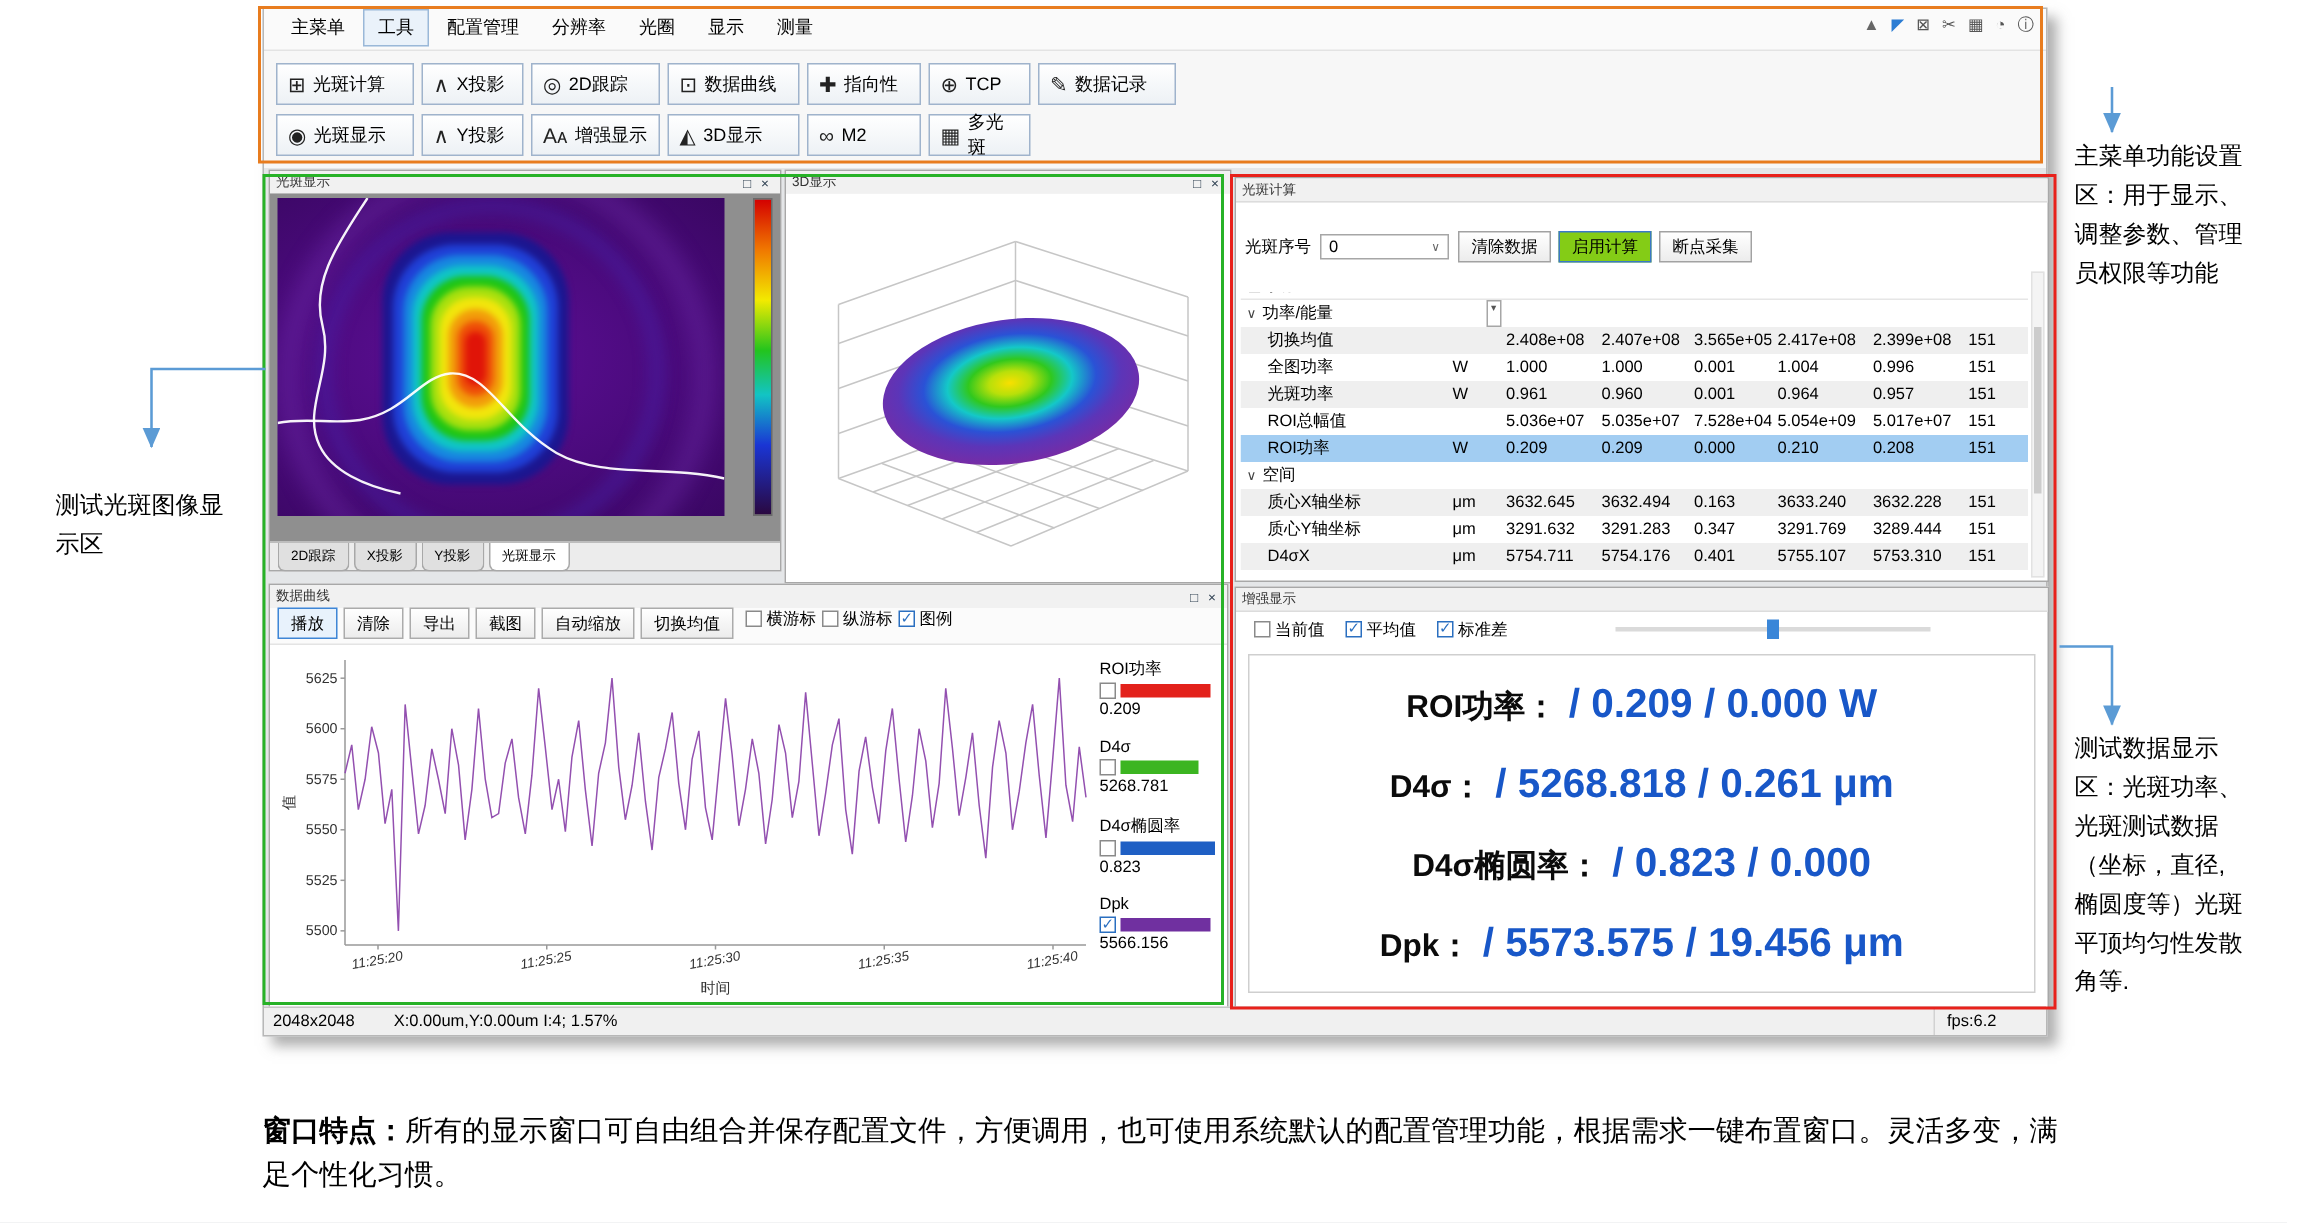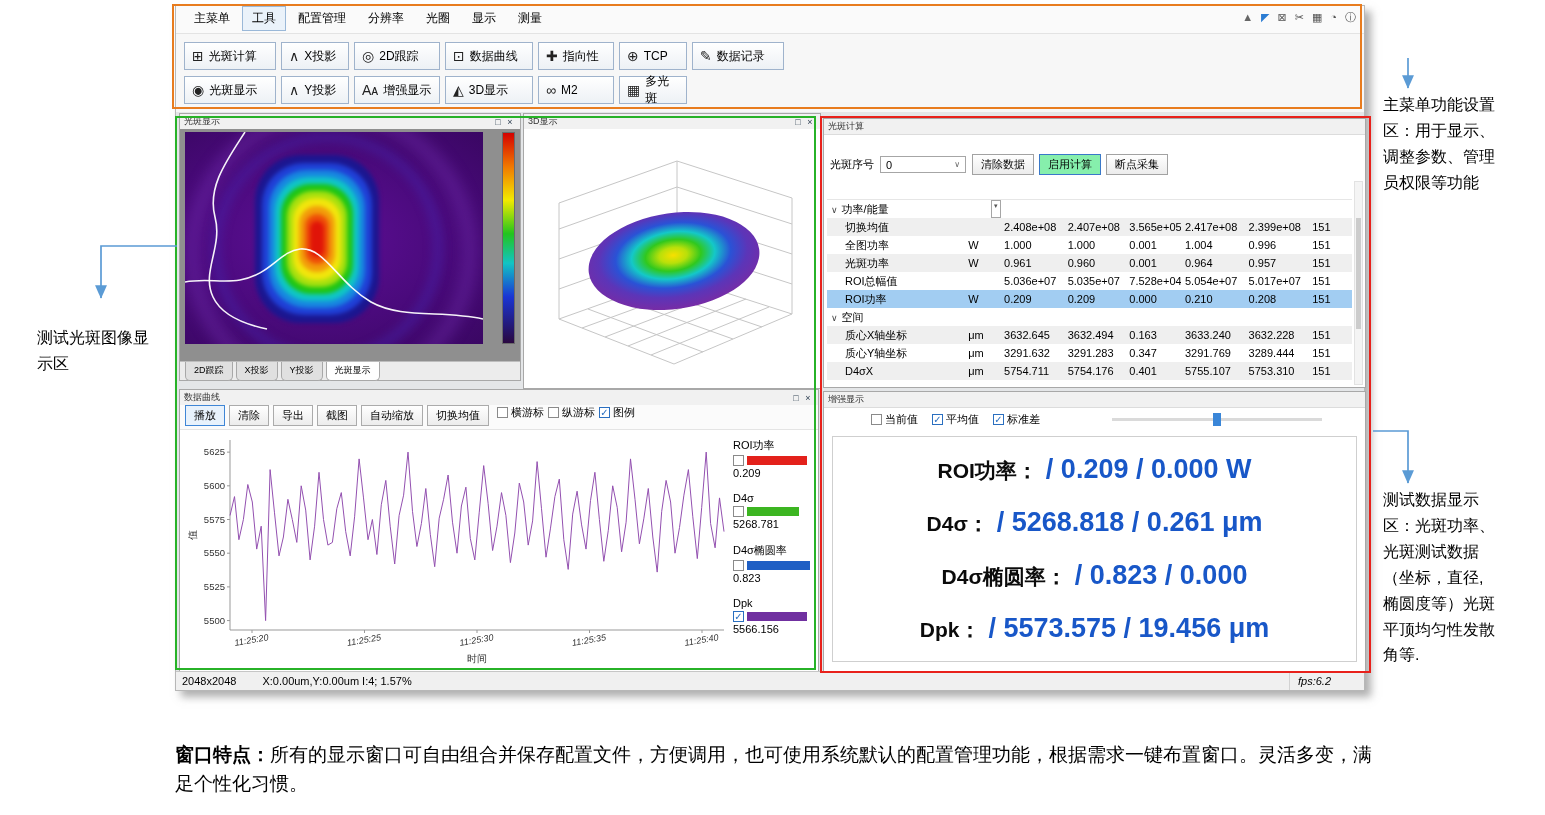--- a/index.html
+++ b/index.html
@@ -94,21 +94,21 @@
   .lg-bar{height:9px;}
   .lg-val{font-size:11px;}
 
   
   #calc-panel{left:647px;top:6px;width:543px;height:270px;}
   .calc-row{display:flex;align-items:center;gap:6px;padding:19px 6px;font-size:11px;}
   .select{border:1px solid #a6a6a6;background:#fff;padding:1px 5px;display:flex;align-items:center;
           justify-content:space-between;min-width:86px;font-size:11px;height:17px;box-sizing:border-box;}
   .caret{font-size:8px;color:#666;margin-left:8px;}
   .btn{border:1px solid #a2a2a2;background:linear-gradient(#ffffff,#ececec);font-size:11px;padding:2px 8px;}
-  .btn.active{border:1px solid #3a78c8;background:#86efac;text-align:center;}
+  .btn.active{border:1px solid #3a78c8;background:#84cc16;text-align:center;}
   .spinner{border:1px solid #a6a6a6;background:#fff;width:66px;height:17px;box-sizing:border-box;display:flex;
            align-items:center;font-size:11px;padding-left:4px;position:relative;}
   .spin-arrows{position:absolute;right:1px;top:0;bottom:0;width:11px;display:flex;flex-direction:column;
                justify-content:center;font-size:6px;color:#555;line-height:6px;text-align:center;background:#efefef;}
   #calc-table{position:absolute;left:3px;right:13px;top:62px;bottom:1px;font-size:11px;overflow:hidden;background:#fff;}
   .tr{display:flex;height:18px;line-height:18px;}
   .tr.header{font-weight:bold;border-bottom:1px solid #e6e6e6;flex-direction:column;}
   .tr.shaded{background:#efefef;}
   .tr.selected{background:#a2cdf2;}
   .td{padding-left:4px;white-space:nowrap;overflow:hidden;box-sizing:border-box;}
@@ -117,34 +117,34 @@
   .indent{padding-left:18px;}
   .gcaret{font-size:9px;color:#444;margin-right:4px;}
   .mini-drop{display:inline-block;border:1px solid #a6a6a6;background:#fff;font-size:7px;color:#555;
              padding:0 2px;margin-left:26px;line-height:10px;vertical-align:middle;}
   #calc-scroll{position:absolute;right:2px;top:62px;bottom:2px;width:9px;background:#f4f4f4;border:1px solid #e2e2e2;box-sizing:border-box;}
   #calc-thumb{position:absolute;left:1px;right:1px;top:18%;height:55%;background:#cccccc;}
 
   
   #enh-panel{left:647px;top:279px;width:543px;height:282px;}
   #enh-controls{position:absolute;left:0;right:0;top:15px;height:24px;display:flex;align-items:center;gap:12px;
-                padding:0 8px;font-size:11px;justify-content:center;}
+                padding:0 8px;font-size:11px;}
   #enh-slider{flex:1;max-width:210px;height:3px;background:#dadada;position:relative;margin-left:60px;}
   #enh-thumb{position:absolute;left:48%;top:-5px;width:8px;height:13px;background:#3a86d8;}
   #enh-box{position:absolute;left:8px;right:8px;top:44px;bottom:10px;border:1px solid #cfcfcf;
            display:flex;flex-direction:column;justify-content:space-around;padding:6px 14px;}
   .enh-row{display:flex;justify-content:center;align-items:baseline;gap:8px;}
   .enh-label{font-size:21px;font-weight:bold;color:#0b0b0b;}
   .enh-value{font-size:27px;font-weight:bold;}
 
   
   #statusbar{position:absolute;left:0;right:0;bottom:0;height:19px;background:#f0f0f0;border-top:1px solid #c6c6c6;
              display:flex;align-items:center;font-size:11px;box-sizing:border-box;}
   #status-left{flex:1;padding-left:6px;border-right:1px solid #d2d2d2;height:100%;display:flex;align-items:center;gap:26px;}
-  #status-right{width:66px;padding-left:8px;font-style:italic;}
+  #status-right{width:66px;padding-left:8px;}
 
   
   .outline{position:absolute;border:2px solid;box-sizing:border-box;pointer-events:none;z-index:40;background:transparent;}
   #box-orange{left:172px;top:4px;width:1190px;height:105px;}
   #box-green{left:175px;top:116px;width:641px;height:554px;}
   #box-red{left:820px;top:116px;width:551px;height:557px;}
   .ann{position:absolute;font-size:16px;line-height:1.62;color:#000;z-index:45;}
   #ann-top-right{left:1383px;top:92px;width:118px;}
   #ann-left{left:37px;top:325px;width:112px;}
   #ann-bottom-right{left:1383px;top:487px;width:118px;}
@@ -493,21 +493,21 @@
             <span class="td c5">0.964</span>
             <span class="td c6">0.957</span>
             <span class="td c7">151</span>
           </div>
           <div class="tr">
             <span class="td c0 indent">ROI总幅值</span>
             <span class="td c1"></span>
             <span class="td c2">5.036e+07</span>
             <span class="td c3">5.035e+07</span>
             <span class="td c4">7.528e+04</span>
-            <span class="td c5">5.054e+07</span>
+            <span class="td c5">5.054e+09</span>
             <span class="td c6">5.017e+07</span>
             <span class="td c7">151</span>
           </div>
           <div class="tr selected">
             <span class="td c0 indent">ROI功率</span>
             <span class="td c1">W</span>
             <span class="td c2">0.209</span>
             <span class="td c3">0.209</span>
             <span class="td c4">0.000</span>
             <span class="td c5">0.210</span>

